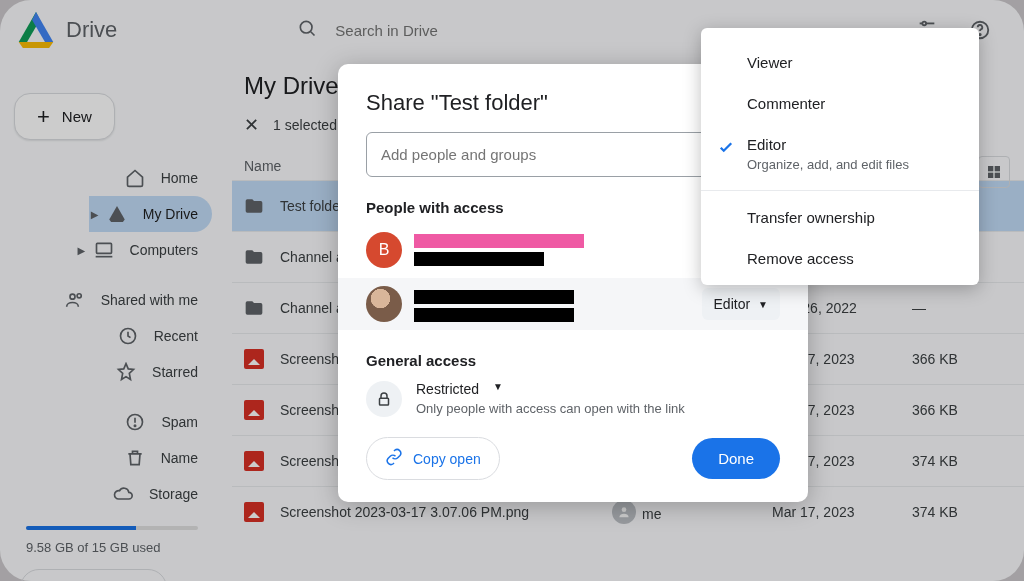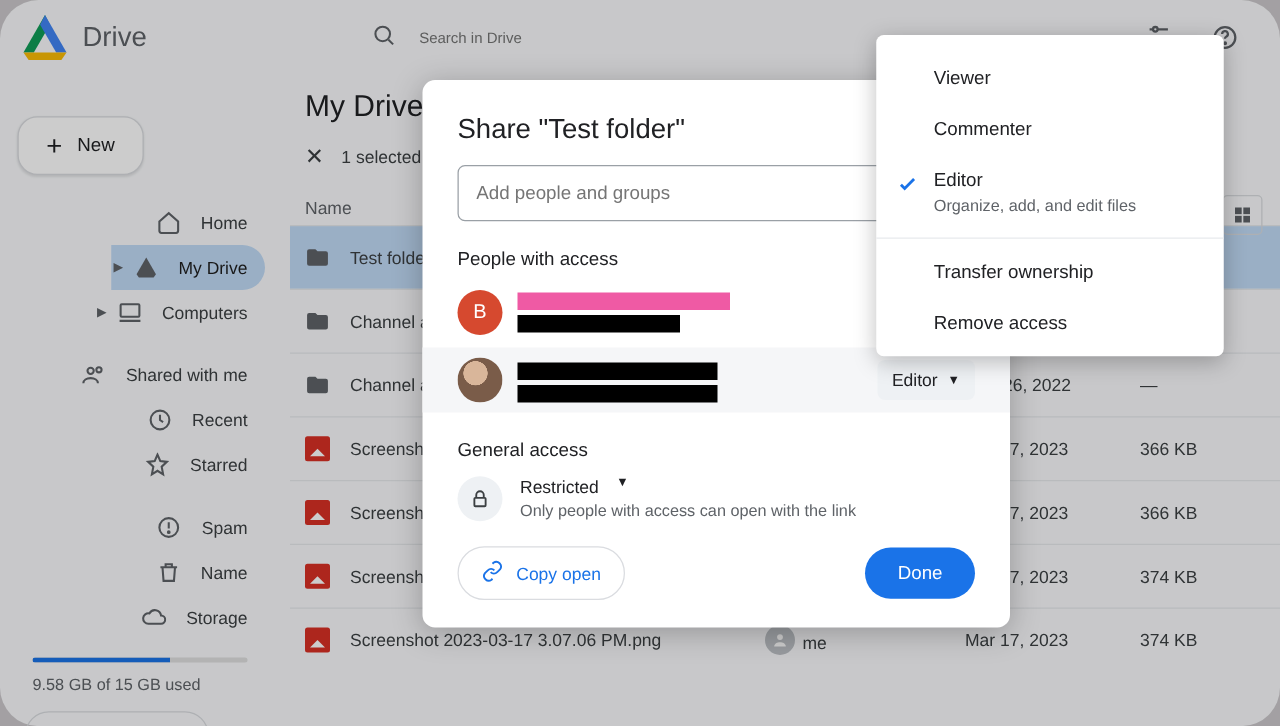--- a/index.html
+++ b/index.html
@@ -6,21 +6,21 @@
   html, body { margin: 0; padding: 0; width: 1024px; height: 581px; overflow: hidden; background: #ccc9cc; }
   
   .app-dim { position: absolute; inset: 0; background: rgba(0,0,0,0.20); pointer-events: none; z-index: 10; }
   .app { position: absolute; inset: 0; background: #fafbfd; color:#202124;border-radius:31px; }
   .header { display:flex; align-items:center; height:60px; padding:0 16px; gap:10px; }
   .drive-logo { width:40px; height:40px; position:relative; }
   .drive-logo svg { width:40px; height:40px; }
   .product-name { font-size:22px; color:#5f6368; }
   .search-wrap { display:flex; align-items:center; gap:16px; margin-left:170px; flex:1; }
   .search-icon, .tune-icon, .help-icon { color:#5f6368; }
-  .search-input { border:none; background:transparent; font-size:12px; color:#5f6368; flex:1; outline:none; }
+  .search-input { border:none; background:transparent; font-size:15px; color:#5f6368; flex:1; outline:none; }
   .header-right { display:flex; align-items:center; gap:22px; margin-right:8px; }
   .circbtn { width:40px; height:40px; border-radius:50%; display:flex; align-items:center; justify-content:center; }
   .grid-btn { width:32px; height:32px; border:1px solid #dadce0; border-radius:4px; display:flex; align-items:center; justify-content:center; position:absolute; right:14px; top:86px; }
 
   .sidebar { position:absolute; top:87px; left:0; bottom:0; width:220px; padding:6px 8px 12px 8px; }
   .new-btn { display:inline-flex; align-items:center; gap:12px; background:#fff; border:1px solid #dadce0; border-radius:16px; padding:14px 22px; box-shadow:0 1px 2px rgba(0,0,0,0.1); font-size:15px; margin-left:6px; }
   .new-btn .plus { font-size:22px; line-height:0; }
   .nav { margin-top:20px; display:flex; flex-direction:column; gap:0px;align-items:flex-end; }
   .nav-item { display:flex; align-items:center; gap:16px; padding:8px 14px 8px 18px; border-radius:0 20px 20px 0; font-size:14px; color:#3c4043; position:relative; }
   .nav-item.active { background:#c1dbf7; color:#1f1f1f; font-weight:500; }
@@ -48,21 +48,21 @@
   .row .fic { width:20px; height:20px; margin-right:16px; display:flex; align-items:center; justify-content:center; }
   .folder-ic { fill:#5f6368; }
   .img-ic { background:#d93025; width:20px; height:20px; border-radius:2px; position:relative; }
   .img-ic::after { content:""; position:absolute; left:4px; top:10px; width:0; height:0; border-left:6px solid transparent; border-right:6px solid transparent; border-bottom:6px solid #fff; }
   .avatar-me { width:24px; height:24px; border-radius:50%; background:#bdc1c6; display:inline-flex; align-items:center; justify-content:center; margin-right:6px; }
 
   
   .dialog { position:absolute; z-index:20; left:338px; top:64px; width:470px; background:#fff; border-radius:10px; box-shadow:0 4px 24px rgba(0,0,0,0.25); padding:26px 28px 22px 28px; color:#202124; }
   .dlg-title { font-size:22px; margin-bottom:16px; }
   .add-people { width:100%; border:1px solid #9aa0a6; border-radius:6px; padding:13px 14px; font-size:15px; color:#5f6368; }
-  .sec-label { font-size:15px; font-weight:400; margin:22px 0 12px 0; }
+  .sec-label { font-size:15px; font-weight:700; margin:22px 0 12px 0; }
   .person { display:flex; align-items:center; gap:12px; padding:4px 0; }
   .av { width:36px; height:36px; border-radius:50%; display:flex; align-items:center; justify-content:center; color:#fff; font-weight:500; }
   .av.b { background:#d6492f; }
   .av.photo { background:#7a5c49; background-image: radial-gradient(circle at 40% 35%, #d9b69a 0 30%, transparent 31%); }
   .red1 { width:170px; height:14px; background:#ef5aa4; }
   .red2 { width:130px; height:14px; background:#000; margin-top:4px; }
   .role-pill { margin-left:auto; display:flex; align-items:center; gap:8px; background:#eef1f4; padding:8px 12px; border-radius:6px; font-size:14px; }
   .role-pill .dd { font-size:10px; }
   .ga-row { display:flex; align-items:flex-start; gap:14px; margin-top:8px; }
   .lock-circ { width:36px; height:36px; border-radius:50%; background:#eef1f4; display:flex; align-items:center; justify-content:center; color:#3c4043; }

